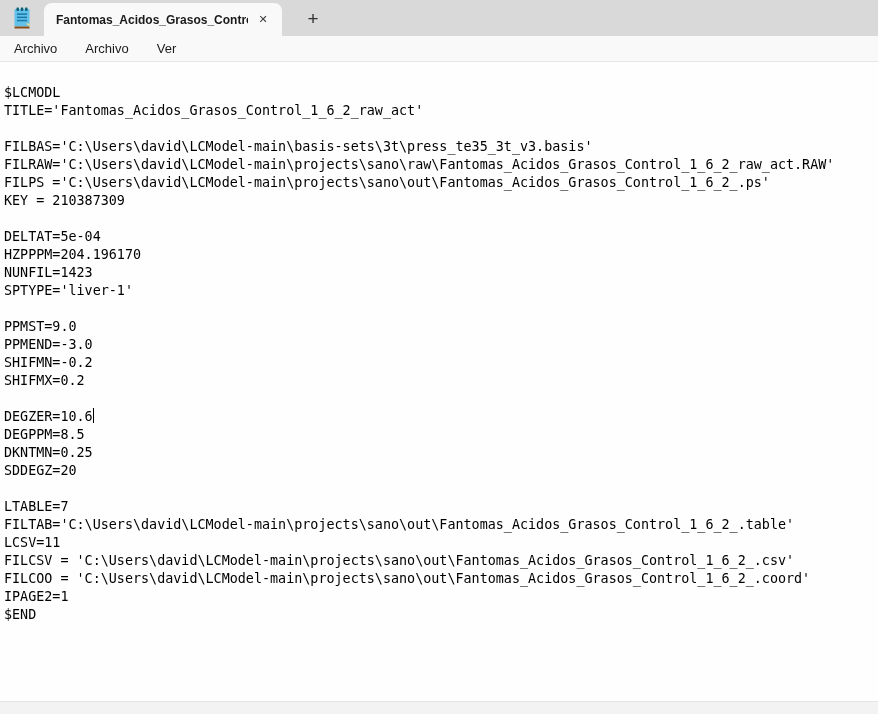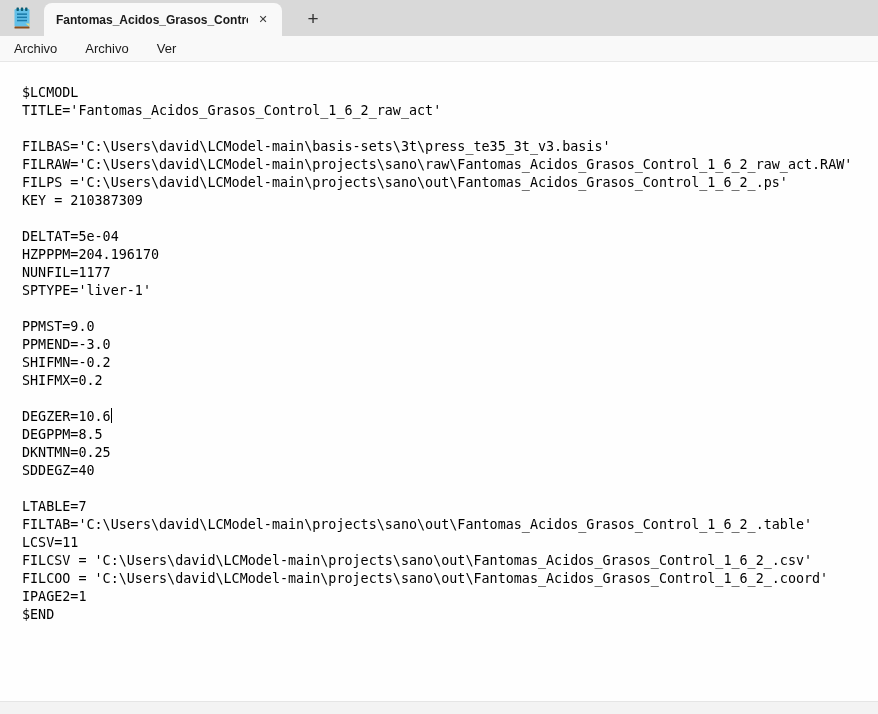--- a/index.html
+++ b/index.html
@@ -70,21 +70,21 @@
     font-size:13px;
     color:#1b1b1b;
     line-height:25px;
     cursor:default;
   }
   
   .editor{
     height:639px;
     background:#fefefe;
     box-sizing:border-box;
-    padding:22px 0 0 22px;
+    padding:22px 0 0 4px;
     overflow:hidden;
     cursor:text;
   }
   .line{
     height:18px;
     line-height:18px;
     font-family:"DejaVu Sans Mono","Liberation Mono",monospace;
     font-size:13.4px;
     color:#000;
     white-space:pre;
@@ -141,32 +141,32 @@
       <div class="line"><span>$LCMODL</span></div>
       <div class="line"><span>TITLE='Fantomas_Acidos_Grasos_Control_1_6_2_raw_act'</span></div>
       <div class="line"><span></span></div>
       <div class="line"><span>FILBAS='C:\Users\david\LCModel-main\basis-sets\3t\press_te35_3t_v3.basis'</span></div>
       <div class="line"><span>FILRAW='C:\Users\david\LCModel-main\projects\sano\raw\Fantomas_Acidos_Grasos_Control_1_6_2_raw_act.RAW'</span></div>
       <div class="line"><span>FILPS ='C:\Users\david\LCModel-main\projects\sano\out\Fantomas_Acidos_Grasos_Control_1_6_2_.ps'</span></div>
       <div class="line"><span>KEY = 210387309</span></div>
       <div class="line"><span></span></div>
       <div class="line"><span>DELTAT=5e-04</span></div>
       <div class="line"><span>HZPPPM=204.196170</span></div>
-      <div class="line"><span>NUNFIL=1177</span></div>
+      <div class="line"><span>NUNFIL=1423</span></div>
       <div class="line"><span>SPTYPE='liver-1'</span></div>
       <div class="line"><span></span></div>
       <div class="line"><span>PPMST=9.0</span></div>
       <div class="line"><span>PPMEND=-3.0</span></div>
       <div class="line"><span>SHIFMN=-0.2</span></div>
       <div class="line"><span>SHIFMX=0.2</span></div>
       <div class="line"><span></span></div>
       <div class="line"><span>DEGZER=10.6</span><span class="caret"></span></div>
       <div class="line"><span>DEGPPM=8.5</span></div>
       <div class="line"><span>DKNTMN=0.25</span></div>
-      <div class="line"><span>SDDEGZ=40</span></div>
+      <div class="line"><span>SDDEGZ=20</span></div>
       <div class="line"><span></span></div>
       <div class="line"><span>LTABLE=7</span></div>
       <div class="line"><span>FILTAB='C:\Users\david\LCModel-main\projects\sano\out\Fantomas_Acidos_Grasos_Control_1_6_2_.table'</span></div>
       <div class="line"><span>LCSV=11</span></div>
       <div class="line"><span>FILCSV = 'C:\Users\david\LCModel-main\projects\sano\out\Fantomas_Acidos_Grasos_Control_1_6_2_.csv'</span></div>
       <div class="line"><span>FILCOO = 'C:\Users\david\LCModel-main\projects\sano\out\Fantomas_Acidos_Grasos_Control_1_6_2_.coord'</span></div>
       <div class="line"><span>IPAGE2=1</span></div>
       <div class="line"><span>$END</span></div>
     </div>
 

